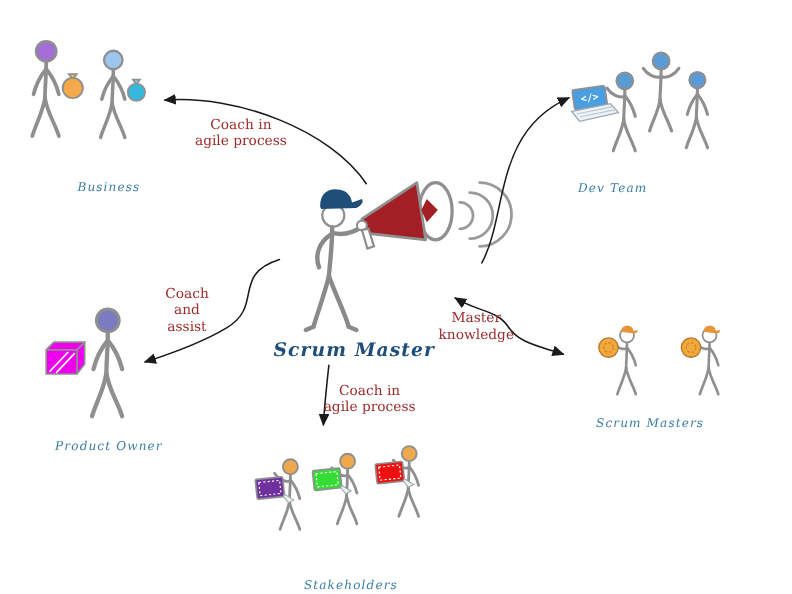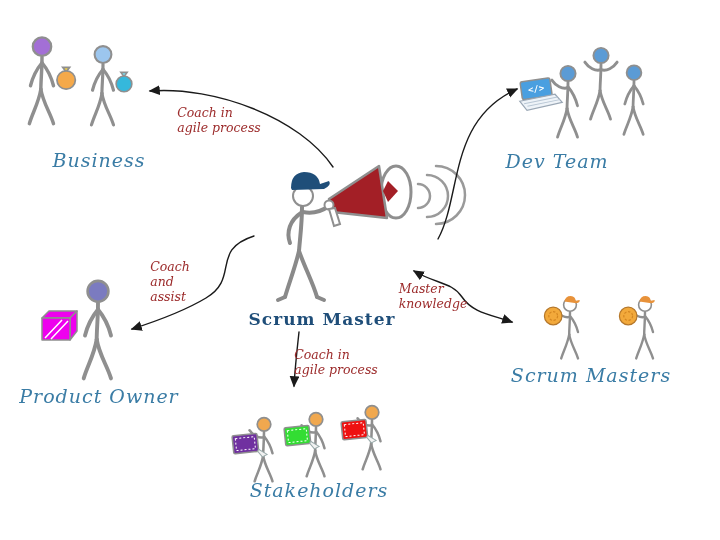--- a/index.html
+++ b/index.html
@@ -5,25 +5,25 @@
   html,body{margin:0;padding:0;background:#fff;}
   .canvas{position:relative;width:720px;height:540px;background:#ffffff;overflow:hidden;
           font-family:"DejaVu Serif", serif;}
   svg{position:absolute;left:0;top:0;}
   .limb{stroke:#8f8f8f;stroke-width:3;fill:none;stroke-linecap:round;}
   .limb-thick{stroke:#8a8a8a;stroke-width:4;fill:none;stroke-linecap:round;}
   .head{stroke:#8f8f8f;stroke-width:2;}
   .arrow{stroke:#1a1a1a;stroke-width:1.4;fill:none;stroke-linecap:round;}
   .wave{stroke:#9a9a9a;stroke-width:2.5;fill:none;stroke-linecap:round;}
   .group-label{position:absolute;transform:translate(-50%,-50%);font-style:italic;
-               font-size:19px;color:#3a7ca5;white-space:nowrap;letter-spacing:1px;}
-  .center-label{position:absolute;transform:translate(-50%,-50%);
+               font-size:11px;color:#3a7ca5;white-space:nowrap;letter-spacing:1px;margin-top:10px;}
+  .center-label{position:absolute;transform:translate(-50%,-50%);font-style:italic;
                 font-weight:bold;font-size:17px;color:#1f4e79;white-space:nowrap;letter-spacing:1px;}
-  .arrow-label{position:absolute;transform:translate(-50%,-50%);font-style:italic;
-               font-size:12.5px;color:#9c2b2b;line-height:1.2;white-space:nowrap;}
+  .arrow-label{position:absolute;transform:translate(-50%,-50%);
+               font-size:12.5px;color:#9c2b2b;text-align:center;line-height:1.2;white-space:nowrap;}
 </style>
 </head>
 <body>
 
 <div class="canvas">
 
 <svg width="720" height="540" viewBox="0 0 720 540">
   <defs>
     <path id="torso" class="limb" d="M0,0 C0,12 -1,20 -1,28"></path>
     <path id="leg-l" class="limb" d="M-1,28 C-3,40 -8,48 -11,58"></path>
@@ -204,21 +204,21 @@
   <path class="arrow" d="M254,236 C210,250 240,278 206,298 C186,310 160,320 132,329" marker-end="url(#ah)"></path>
   <path class="arrow" d="M414,271 C436,284 452,282 462,297 C472,312 488,314 512,322" marker-start="url(#ah)" marker-end="url(#ah)"></path>
   <path class="arrow" d="M299,332 C297,350 295,368 294,386" marker-end="url(#ah)"></path>
 </svg>
 
 <div class="group-label" style="left:99px;top:160px">Business</div>
 <div class="group-label" style="left:557px;top:161px">Dev Team</div>
 <div class="center-label" style="left:322px;top:319px">Scrum Master</div>
 <div class="group-label" style="left:591px;top:375px">Scrum Masters</div>
 <div class="group-label" style="left:99px;top:396px">Product Owner</div>
-<div class="group-label" style="left:319px;top:490px">Stakeholders</div>
+<div class="group-label" style="left:319px;top:522px">Stakeholders</div>
 
 <div class="arrow-label" style="left:219px;top:120px">
   <div>Coach in</div>
   <div>agile process</div>
 </div>
 <div class="arrow-label" style="left:170px;top:281px">
   <div>Coach</div>
   <div>and</div>
   <div>assist</div>
 </div>

